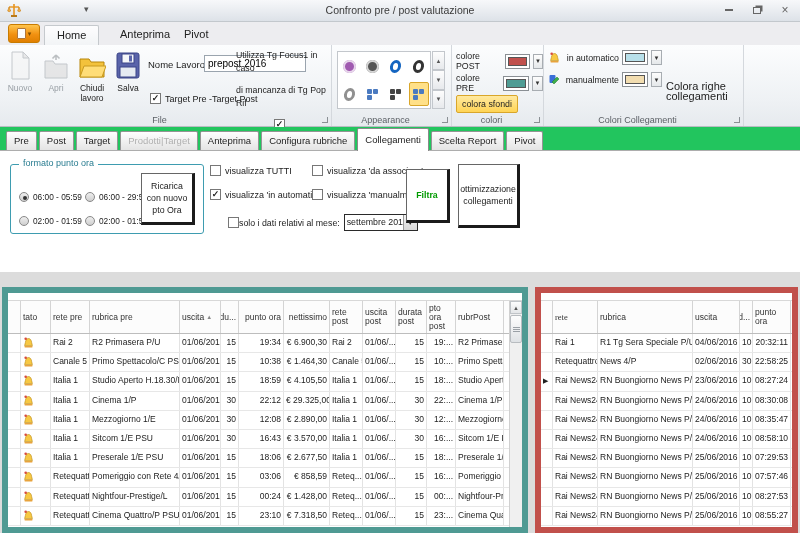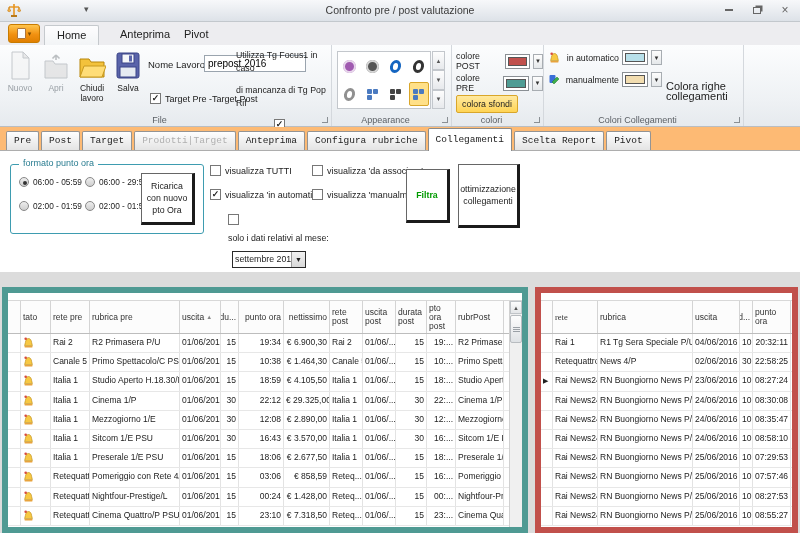--- a/index.html
+++ b/index.html
@@ -78,44 +78,44 @@
   .btn-sfondi { position:absolute; left:4px; top:50px; padding:3px 5px; font-size:8.8px;
     background:linear-gradient(#ffe9a0,#ffd455); border:1px solid #d9a62a; border-radius:2px; }
   
   .g-coll { width:200px; border-right:1px solid #d4d8dd; }
   .collrow { position:absolute; left:4px; display:flex; align-items:center; gap:3px; font-size:8.8px; }
   .collrow .rl { width:56px; text-align:right; }
   .coll-caption { position:absolute; left:122px; top:36px; width:76px; font-size:11px; line-height:10px; }
   .mini-ic { width:12px; height:12px; display:flex; align-items:center; justify-content:center; }
   .g-fill { flex:1; border-right:none; }
   
-  .tabstrip { position:absolute; left:0; top:127px; width:800px; height:24px; background:#fdba74;
-    border-bottom:1px solid #adadad; display:flex; align-items:flex-end; padding-left:6px;font-family:Liberation Mono, monospace; }
+  .tabstrip { position:absolute; left:0; top:127px; width:800px; height:24px; background:#22c55e;
+    border-bottom:1px solid #adadad; display:flex; align-items:flex-end; padding-left:6px; }
   .ltab { height:19px; padding:3px 7px 0; font-size:9.5px; border:1px solid #949494; border-bottom:none;
     background:linear-gradient(#fefefe,#e4e4e4); margin-right:2px; border-radius:2px 2px 0 0; white-space:nowrap; }
   .ltab.disabled { color:#b0b0b0; }
   .ltab.active { height:23px; padding-top:5px; background:#fff; position:relative; z-index:2;
     margin-bottom:-1px; border-color:#8a8a8a; }
   
   .filterbar { position:absolute; left:0; top:151px; width:800px; height:121px; background:#fff; }
   .groupbox { position:absolute; left:10px; top:13px; width:194px; height:70px;
     border:1px solid #3e9cb0; border-radius:3px; }
   .gb-label { position:absolute; left:8px; top:-7px; background:#fff; padding:0 4px; font-size:9px; color:#2a7d91; }
-  .radios { position:absolute; left:8px; top:12px; display:grid; grid-template-columns:66px 66px; row-gap:14px; }
+  .radios { position:absolute; left:8px; top:27px; display:grid; grid-template-columns:66px 66px; row-gap:14px; }
   .radio { display:flex; align-items:center; gap:4px; font-size:8.3px; white-space:nowrap; }
   .rdot { width:10px; height:10px; border-radius:50%; border:1px solid #888; background:linear-gradient(#eee,#cfcfcf);
     position:relative; flex:none; }
   .radio.on .rdot::after { content:""; position:absolute; left:2.5px; top:2.5px; width:4px; height:4px;
     border-radius:50%; background:#333; }
   .btn3d { background:#fff; border:1px solid #666; border-right:3px solid #1b1b1b; border-bottom:3px solid #1b1b1b;
     font-size:8.8px; text-align:center; display:flex; align-items:center; justify-content:center; }
   .btn-ricarica { position:absolute; right:8px; top:8px; width:54px; height:52px; line-height:12px; padding:2px; }
   .ckcol1 { position:absolute; left:210px; top:14px; display:flex; flex-direction:column; gap:13px; }
   .ckcol2 { position:absolute; left:312px; top:14px; display:flex; flex-direction:column; gap:13px; }
-  .solorow { position:absolute; left:228px; top:63px; display:flex; gap:8px; font-size:8.8px;flex-direction:column; }
+  .solorow { position:absolute; left:228px; top:63px; display:flex; align-items:center; gap:0; font-size:8.8px; }
   .combo { display:flex; width:74px; height:17px; border:1px solid #2a2a2a; background:#fff; margin-left:4px; }
   .combo .val { flex:1; font-size:8.8px; padding:2px 2px; white-space:nowrap; overflow:hidden; }
   .combo .cbtn { width:14px; background:linear-gradient(#f2f2f2,#d8d8d8); border-left:1px solid #9a9a9a;
     font-size:7px; color:#222; display:flex; align-items:center; justify-content:center; }
   .btn-filtra { position:absolute; left:406px; top:18px; width:44px; height:54px; font-weight:bold; }
   .btn-ottim { position:absolute; left:458px; top:13px; width:62px; height:64px; line-height:12px; padding:2px; }
   
   .tablezone { position:absolute; left:0; top:272px; width:800px; height:261px; background:#dcdcdc; }
   .grid-frame { position:absolute; top:287px; height:246px; background:#fff; }
   .grid-frame.left { left:2px; width:526px; border:6px solid #4f9a93; }

